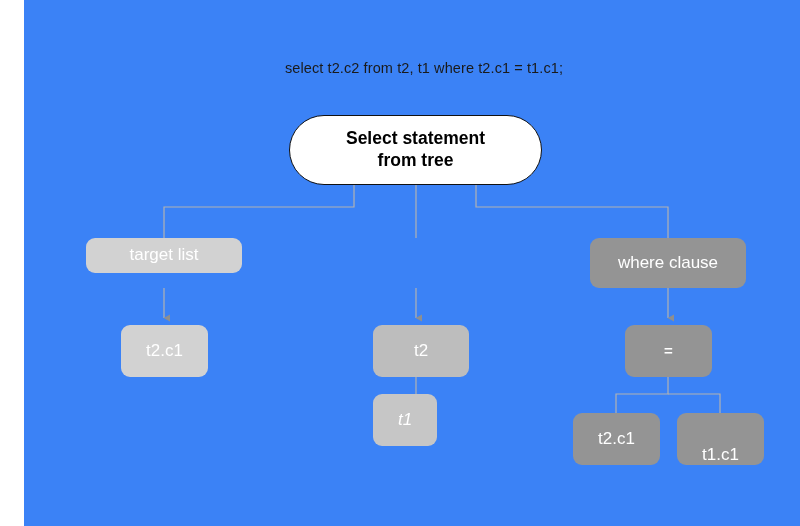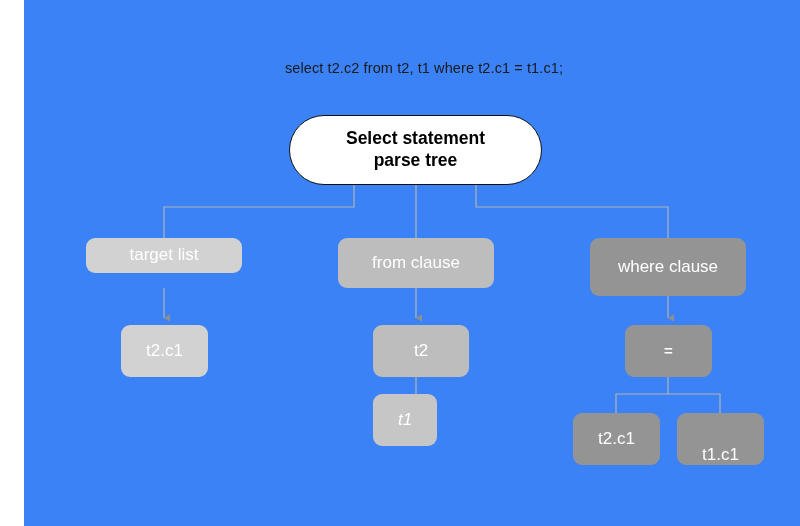--- a/index.html
+++ b/index.html
@@ -96,33 +96,30 @@
       <path d="M 644 288 L 644 318" marker-end="url(#arrowhead)"></path>
 
       <path d="M 644 377 L 644 394 L 592 394 L 592 413"></path>
       <path d="M 644 394 L 696 394 L 696 413"></path>
     </g>
   </svg>
 
   <div class="node node-root" style="left:265px; top:115px; width:253px; height:70px;">
     <div>
       <span>Select statement</span><br>
-      <span>parse tree</span>
+      <span>from tree</span>
     </div>
   </div>
 
   <div class="node" style="left:62px; top:238px; width:156px; height:35px; background:#d2d2d2;">
     <span>target list</span>
   </div>
 
-  <div class="node" style="left:314px; top:238px; width:156px; height:50px; background:#bdbdbd;">
-    <span>from clause</span>
-  </div>
 
-  <div class="node" style="left:566px; top:238px; width:156px; height:58px; background:#949494;">
+  <div class="node" style="left:566px; top:238px; width:156px; height:50px; background:#949494;">
     <span>where clause</span>
   </div>
 
   <div class="node" style="left:97px; top:325px; width:87px; height:52px; background:#d2d2d2;">
     <span>t2.c1</span>
   </div>
 
   <div class="node" style="left:349px; top:325px; width:96px; height:52px; background:#bdbdbd;">
     <span>t2</span>
   </div>

